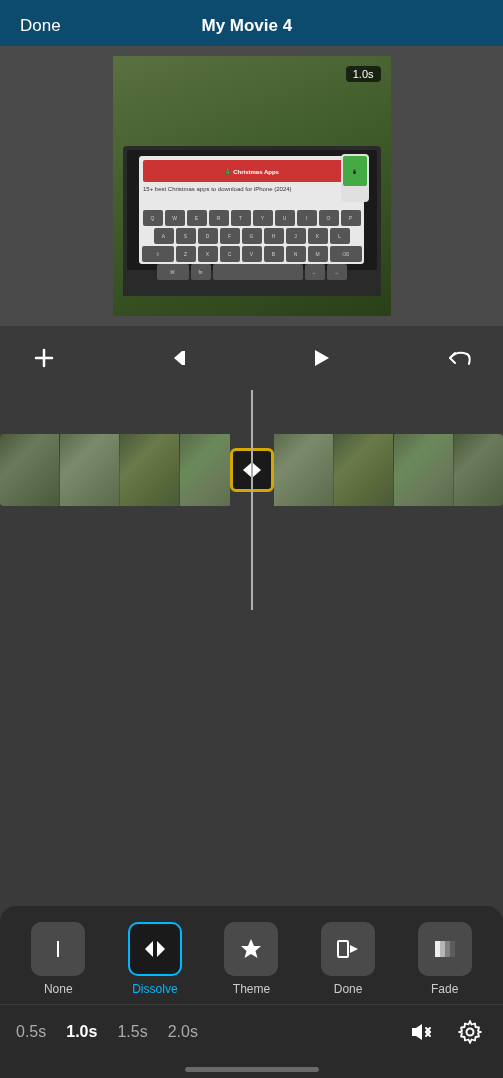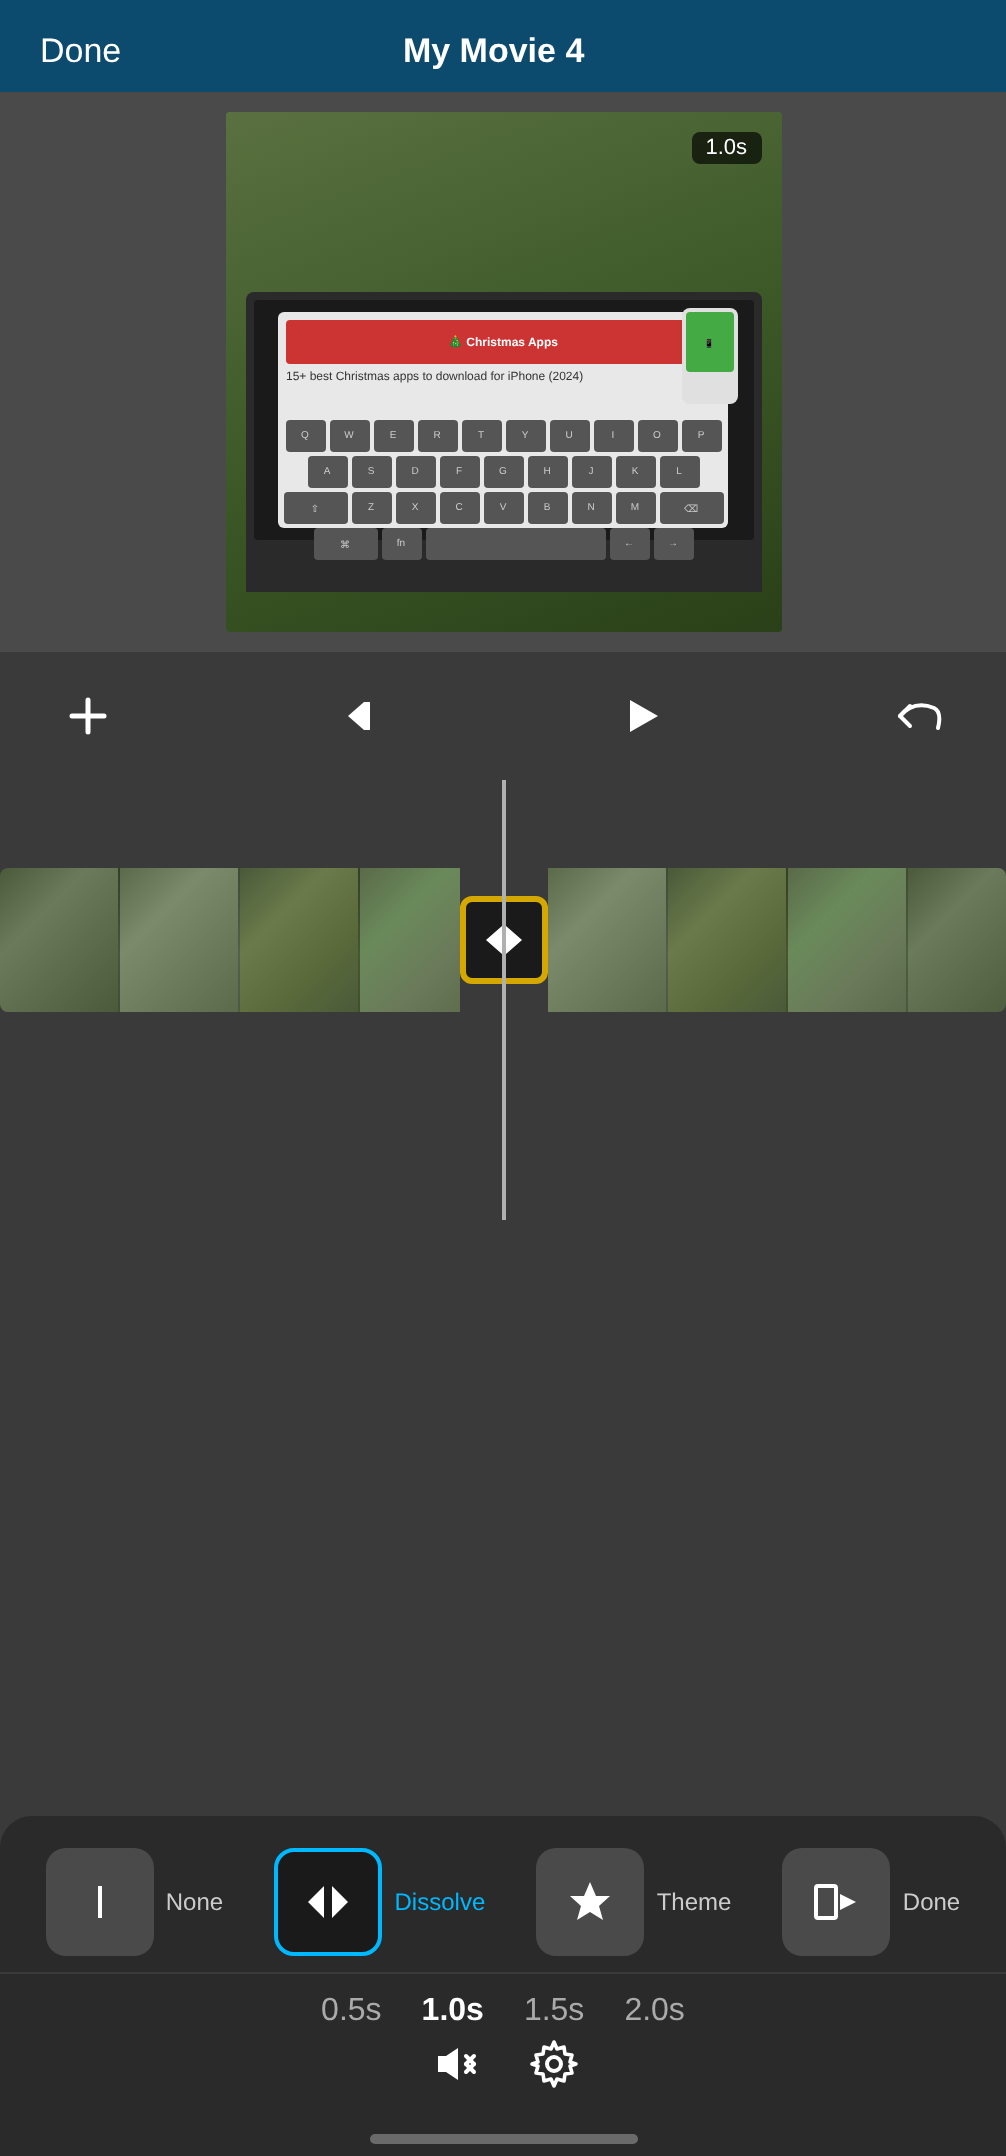--- a/index.html
+++ b/index.html
@@ -123,21 +123,21 @@
     .transition-picker {
       display: flex;
       justify-content: space-around;
       align-items: flex-start;
       padding: 16px 10px 8px;
       border-bottom: 1px solid #3a3a3a;
     }
 
     .transition-item {
       display: flex;
-      flex-direction: row;
+      flex-direction: column;
       align-items: center;
       gap: 6px;
       cursor: pointer;
       min-width: 60px;
     }
 
     .transition-icon-btn {
       width: 54px;
       height: 54px;
       background: #4a4a4a;
@@ -162,21 +162,20 @@
     .transition-label.active {
       color: #00b8ff;
     }
 
     
     .duration-row {
       display: flex;
       align-items: center;
       justify-content: space-between;
       padding: 10px 16px;
-      flex-direction: column;
     }
 
     .duration-options {
       display: flex;
       gap: 20px;
     }
 
     .duration-opt {
       font-size: 16px;
       color: #aaa;
@@ -414,20 +413,31 @@
       <div class="transition-icon-btn">
         <svg width="24" height="24" viewBox="0 0 24 24" xmlns="http://www.w3.org/2000/svg">
           <rect x="2" y="4" width="10" height="16" rx="1" fill="none" stroke="white" stroke-width="2"></rect>
           <polygon points="14,8 22,12 14,16" fill="white"></polygon>
         </svg>
       </div>
       <span class="transition-label">Done</span>
     </div>
 
 
+    <div class="transition-item">
+      <div class="transition-icon-btn">
+        <svg width="24" height="24" viewBox="0 0 24 24" xmlns="http://www.w3.org/2000/svg">
+          <rect x="2" y="4" width="5" height="16" fill="white" opacity="0.9"></rect>
+          <rect x="7" y="4" width="5" height="16" fill="white" opacity="0.6"></rect>
+          <rect x="12" y="4" width="5" height="16" fill="white" opacity="0.3"></rect>
+          <rect x="17" y="4" width="5" height="16" fill="white" opacity="0.1"></rect>
+        </svg>
+      </div>
+      <span class="transition-label">Fade</span>
+    </div>
 
   </div>
 
   <div class="duration-row">
     <div class="duration-options">
       <span class="duration-opt">0.5s</span>
       <span class="duration-opt active">1.0s</span>
       <span class="duration-opt">1.5s</span>
       <span class="duration-opt">2.0s</span>
     </div>

